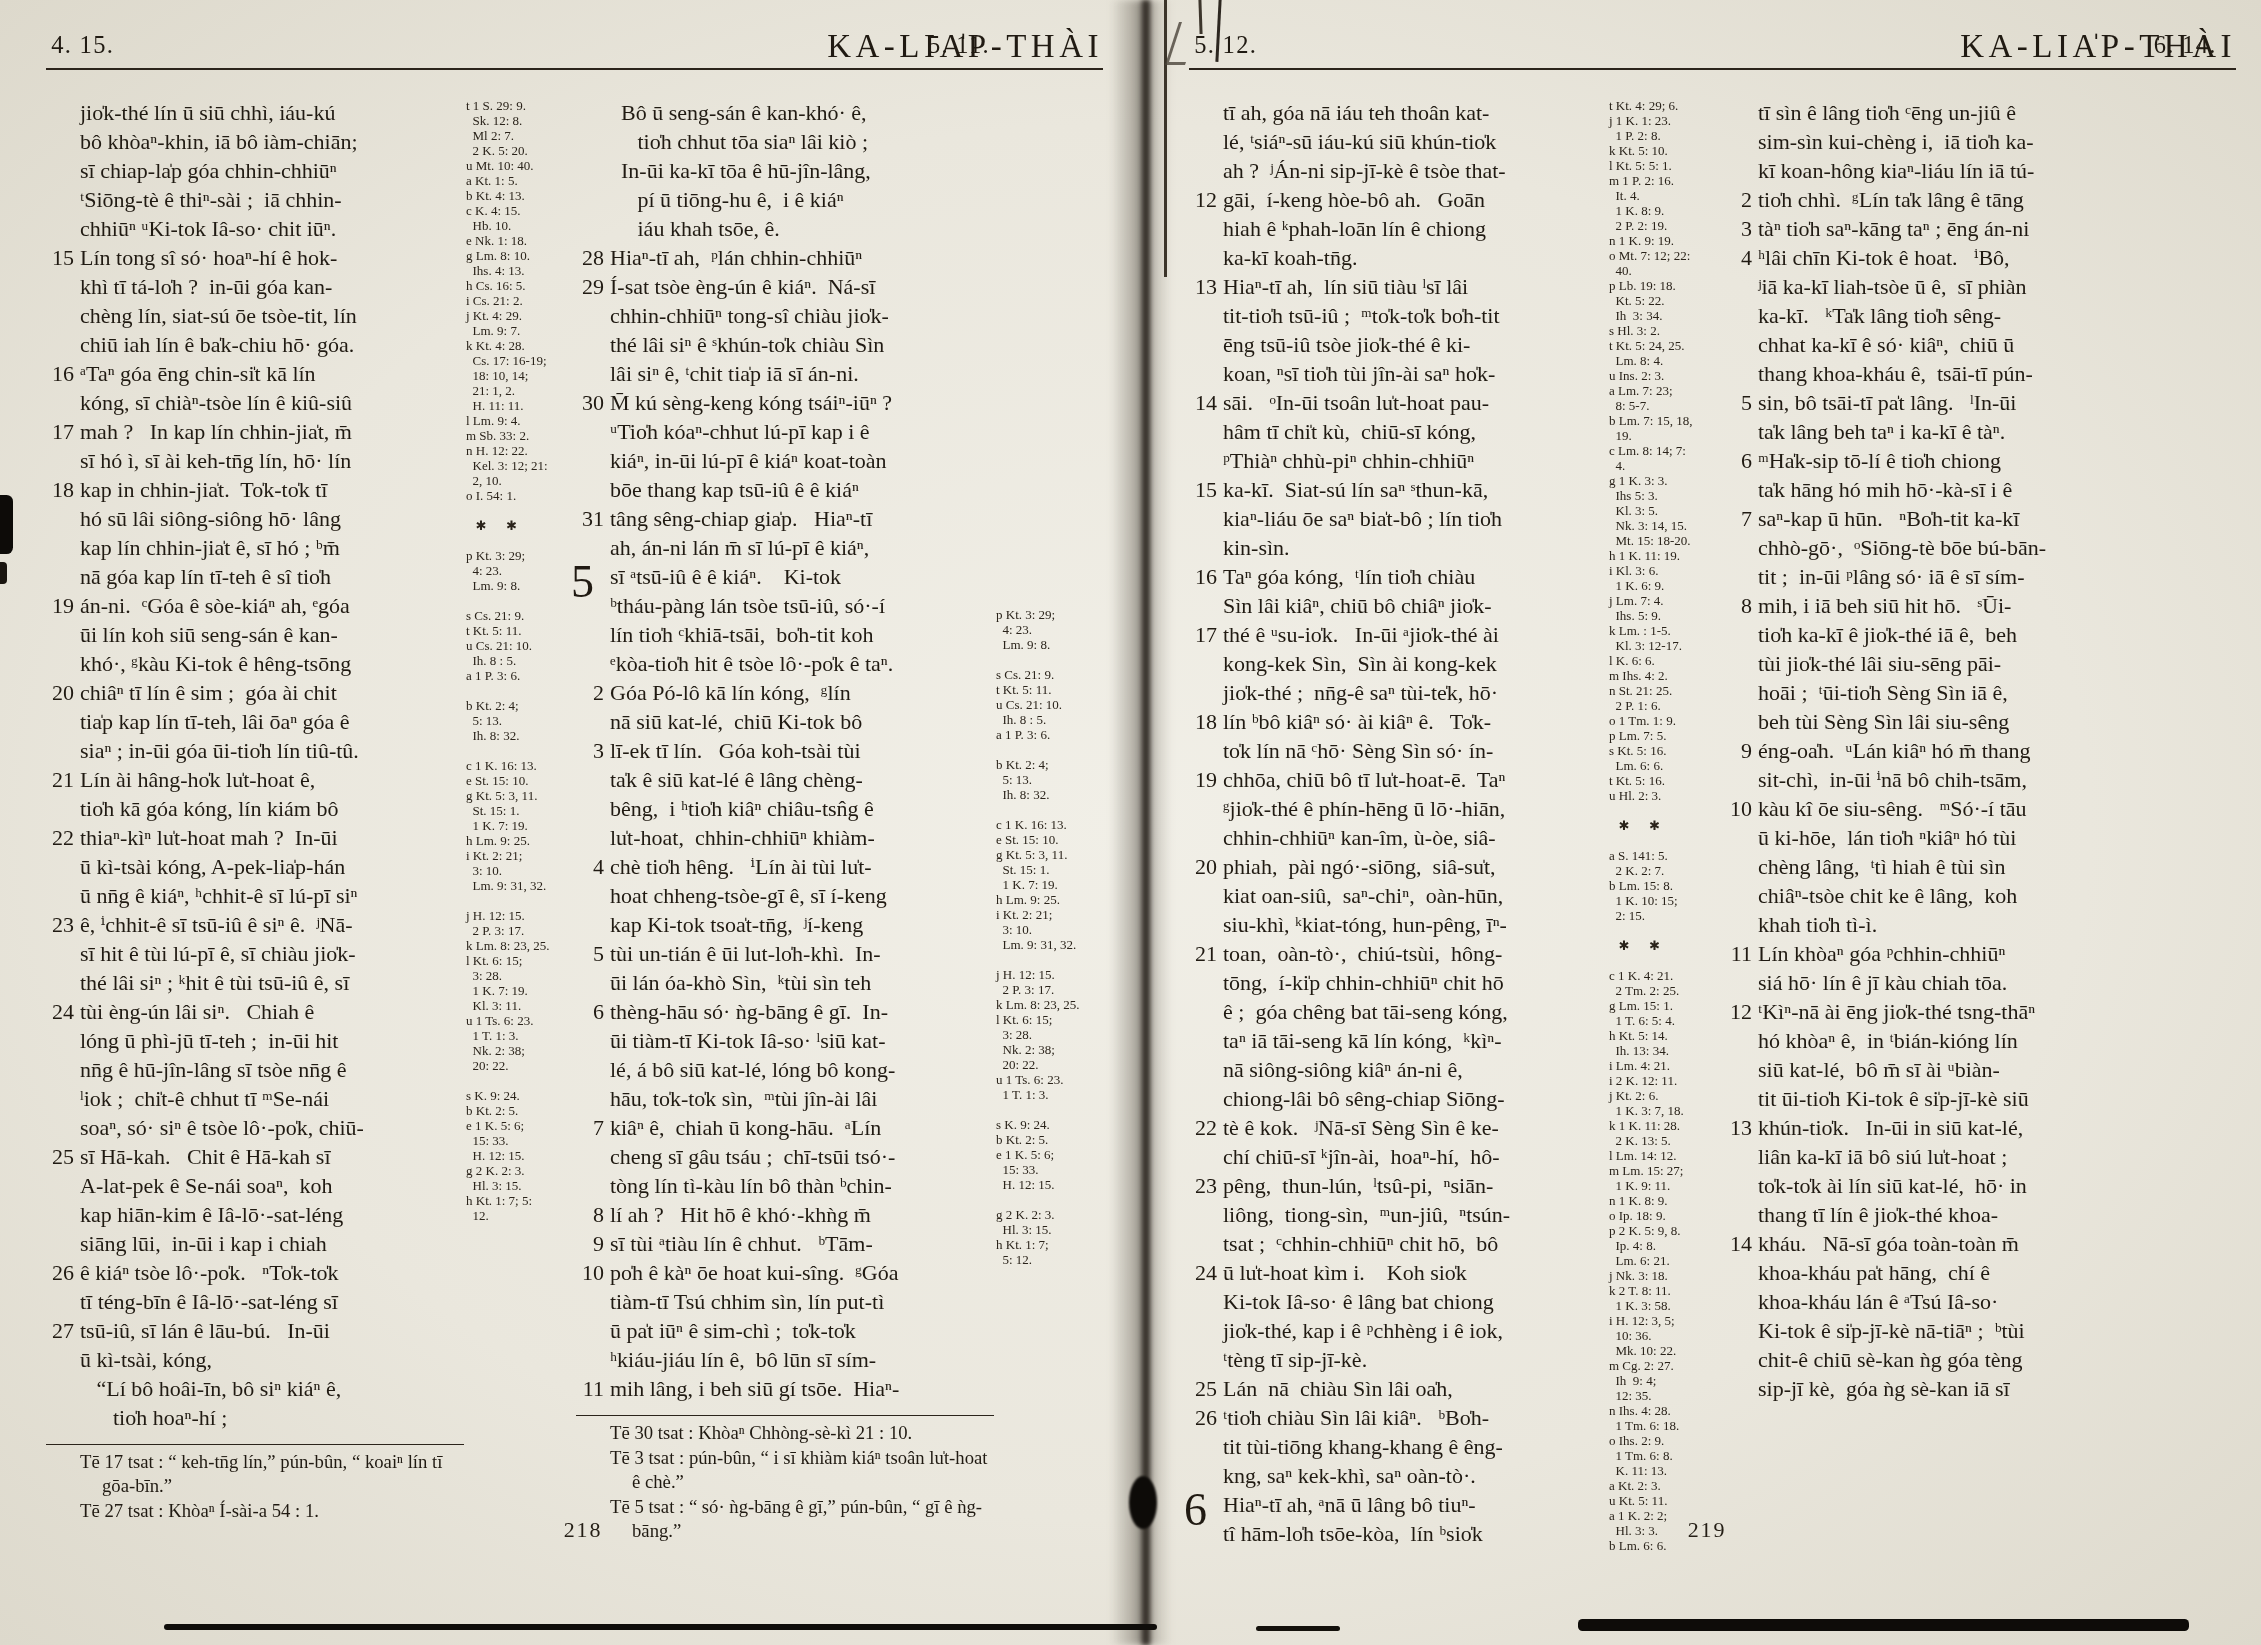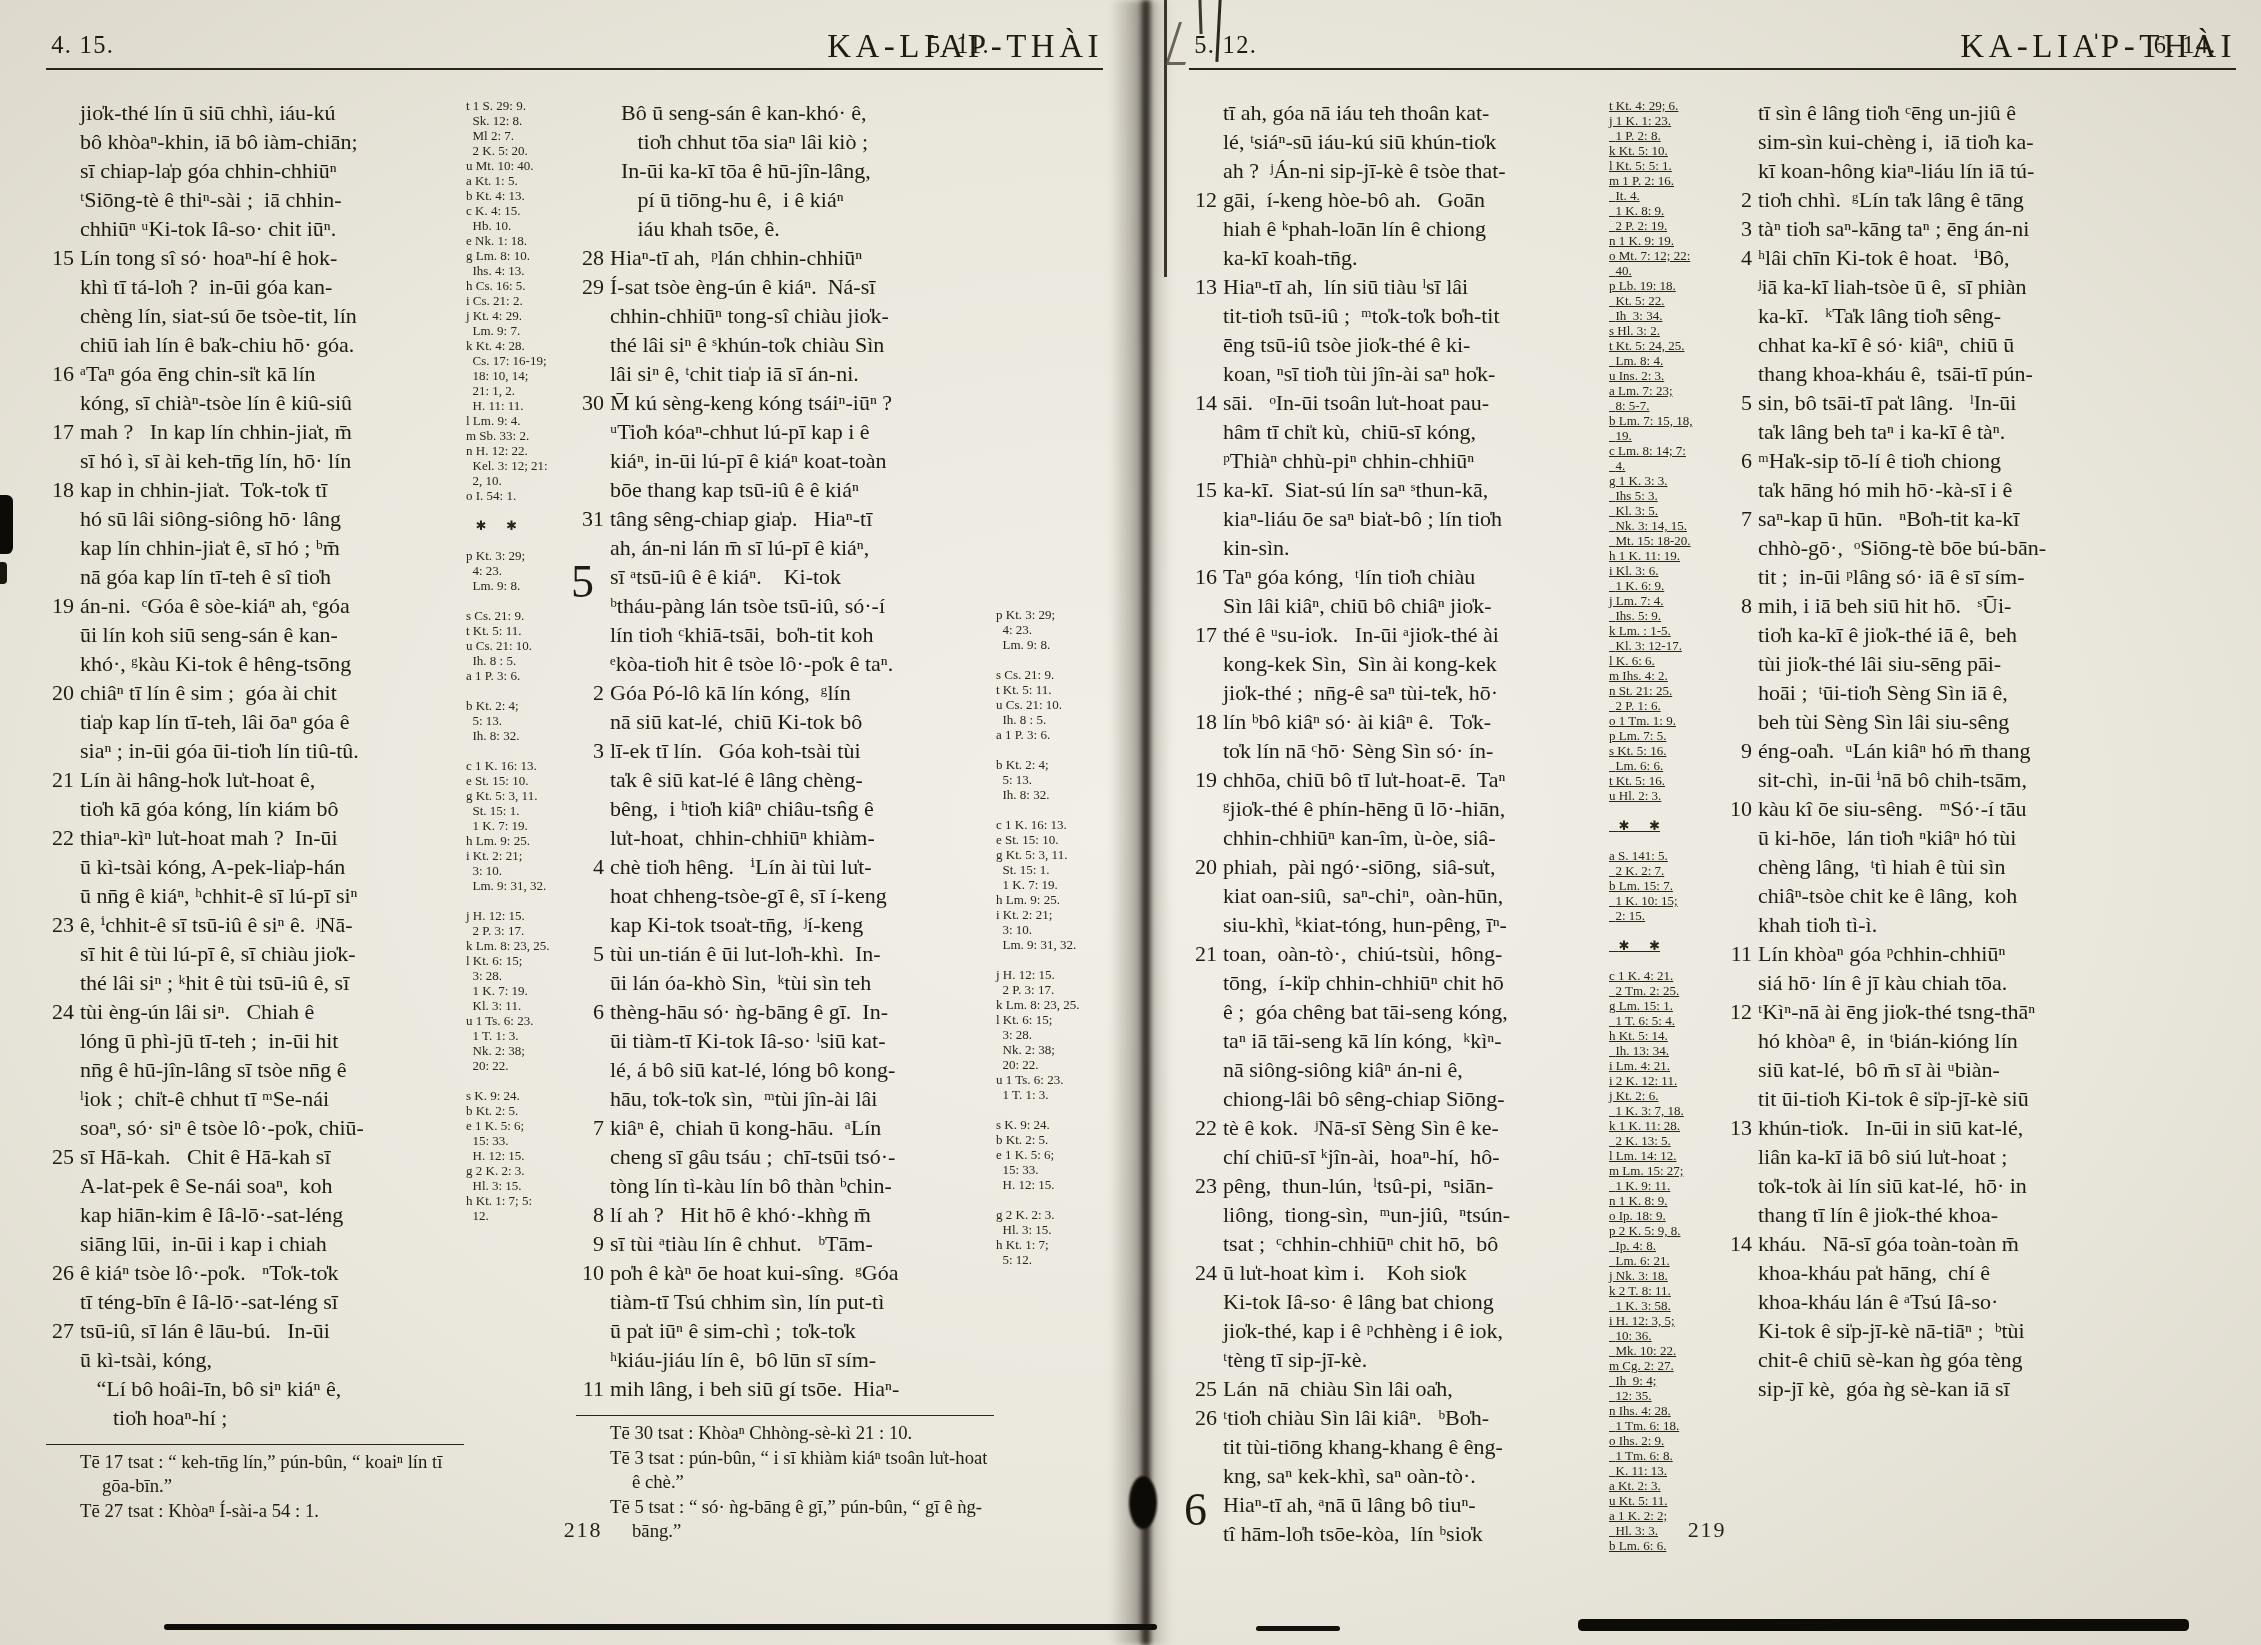--- a/index.html
+++ b/index.html
@@ -25,21 +25,21 @@
   .tcol{font-size:22px;line-height:29px;padding-left:34px;box-sizing:border-box;}
   #page-left .tcol{width:418px;}
   #page-right .tcol{width:418px;}
   .line{position:relative;white-space:nowrap;height:29px;}
   .ltext{white-space:pre;}
   .vnum{position:absolute;left:-34px;top:0;width:28px;text-align:right;white-space:pre;}
   .bignum{position:absolute;left:-39px;top:-2.6px;font-size:46px;line-height:46px;}
   .refs{font-size:13px;line-height:15px;color:#2a231a;}
   #page-left .refs-a{width:108px;}
   #page-left .refs-b{width:94px;padding-top:509px;box-sizing:border-box;}
-  #page-right .refs-a{width:113px;text-decoration:underline;}
+  #page-right .refs-a{width:113px;}
   .rline{min-height:15px;white-space:pre-wrap;}
   .footnotes{border-top:1.9px solid #2b241b;margin-top:11.6px;padding-top:5px;font-size:18.7px;line-height:24px;}
   .footnotes p{margin:0 0 1.3px 0;padding-left:22px;text-indent:-22px;white-space:normal;}
   .pagenum{position:absolute;top:1517px;font-size:22px;letter-spacing:1.9px;color:#241e15;}
   #pagenum-218{left:583px;transform:translateX(-50%);}
   #pagenum-219{left:1707px;transform:translateX(-50%);}
   
   .gutter-shadow{position:absolute;left:1110px;top:0;width:62px;height:1645px;
     background:linear-gradient(90deg, rgba(70,62,50,0) 0%, rgba(70,62,50,0.35) 40%, rgba(35,29,22,0.55) 55%, rgba(70,62,50,0.18) 75%, rgba(70,62,50,0) 100%);
     filter:blur(3.2px);}
@@ -408,21 +408,21 @@
           <div class="rline">p Lm. 7: 5.</div>
           <div class="rline">s Kt. 5: 16.</div>
           <div class="rline">  Lm. 6: 6.</div>
           <div class="rline">t Kt. 5: 16.</div>
           <div class="rline">u Hl. 2: 3.</div>
           <div class="rline"></div>
           <div class="rline">   ✱      ✱</div>
           <div class="rline"></div>
           <div class="rline">a S. 141: 5.</div>
           <div class="rline">  2 K. 2: 7.</div>
-          <div class="rline">b Lm. 15: 7.</div>
+          <div class="rline">b Lm. 15: 8.</div>
           <div class="rline">  1 K. 10: 15;</div>
           <div class="rline">  2: 15.</div>
           <div class="rline"></div>
           <div class="rline">   ✱      ✱</div>
           <div class="rline"></div>
           <div class="rline">c 1 K. 4: 21.</div>
           <div class="rline">  2 Tm. 2: 25.</div>
           <div class="rline">g Lm. 15: 1.</div>
           <div class="rline">  1 T. 6: 5: 4.</div>
           <div class="rline">h Kt. 5: 14.</div>

